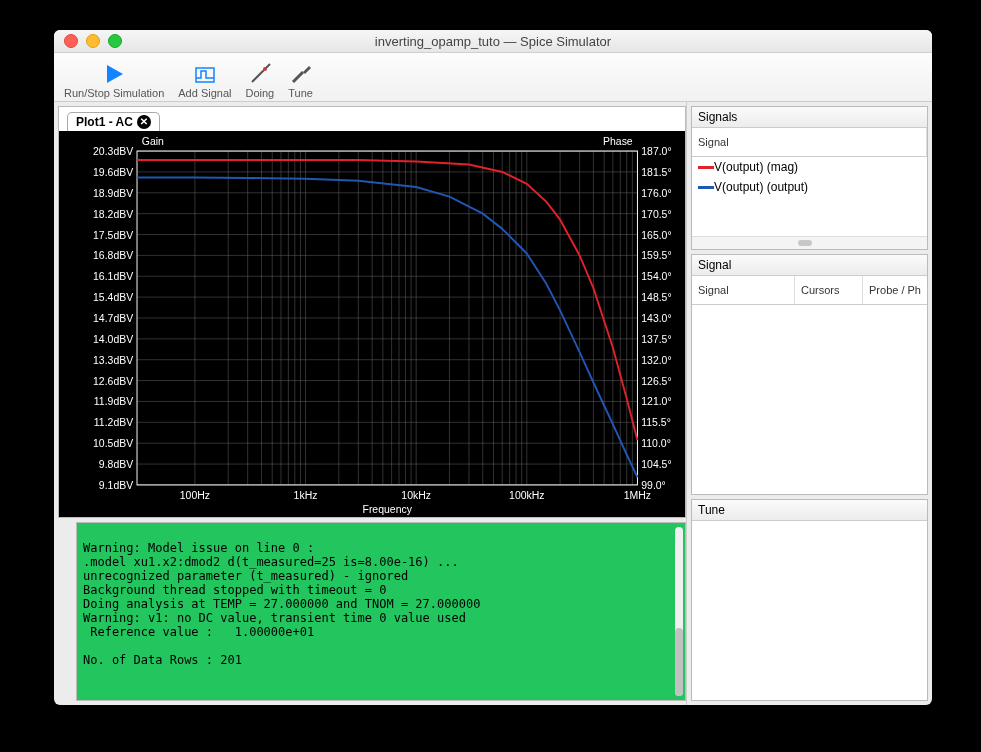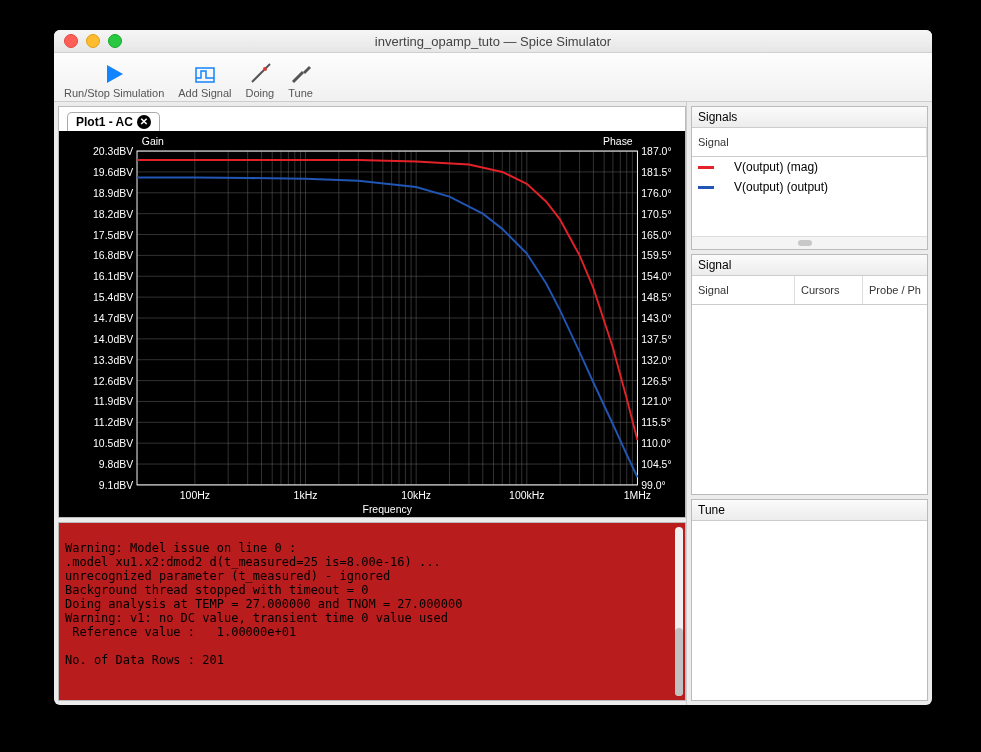--- a/index.html
+++ b/index.html
@@ -21,31 +21,31 @@
   .plot-area{background:#fff;border:1px solid #bbb;margin:4px 0 0 4px;height:410px;display:flex;flex-direction:column;}
   .tabs{height:22px;display:flex;align-items:flex-end;padding:2px 0 0 8px;background:#fff;}
   .tab{display:flex;align-items:center;gap:4px;background:#fff;border:1px solid #aaa;border-bottom:none;border-radius:5px 5px 0 0;padding:2px 8px;font-size:12px;font-weight:bold;}
   .tab .close{width:14px;height:14px;border-radius:50%;background:#000;color:#fff;display:flex;align-items:center;justify-content:center;font-size:10px;line-height:1;}
   .plot{flex:1;background:#000;position:relative;margin:0;}
   .plot svg{width:100%;height:100%;}
   .xtick,.ytick,.axlbl{font-size:11px;fill:#fff;font-family:Arial,sans-serif;}
   .axhead{font-size:11px;fill:#fff;font-family:Arial,sans-serif;}
   .grid line{stroke:#666;stroke-width:0.5;}
   path.series{fill:none;stroke-width:2;}
-  .console{flex:1;background:#b91c1c;border:1px solid #bbb;margin:4px 0 4px 4px;font-family:Menlo,Consolas,monospace;font-size:12px;padding:4px 6px;white-space:pre;overflow:auto;position:relative;}
+  .console{flex:1;background:#22c55e;border:1px solid #bbb;margin:4px 0 4px 22px;font-family:Menlo,Consolas,monospace;font-size:12px;padding:4px 6px;white-space:pre;overflow:auto;position:relative;}
   .console-scroll{position:absolute;right:2px;top:4px;bottom:4px;width:8px;background:#f0f0f0;border-radius:4px;}
   .console-thumb{position:absolute;left:0;right:0;bottom:0;height:40%;background:#c1c1c1;border-radius:4px;}
   .side{flex:1;display:flex;flex-direction:column;border-left:1px solid #ccc;}
   .panel{display:flex;flex-direction:column;background:#fff;border:1px solid #bbb;margin:4px 4px 0 4px;}
   .panel:last-child{margin-bottom:4px;}
   .panel-title{background:linear-gradient(#fbfbfb,#ececec);border-bottom:1px solid #ccc;padding:3px 6px;font-size:12px;}
   .panel-head{display:flex;border-bottom:1px solid #ccc;}
   .panel-head .col{font-size:11px;color:#333;padding:8px 6px;border-right:1px solid #ddd;}
   .panel-body{flex:1;overflow:hidden;}
-  .sigrow{display:flex;align-items:center;gap:20px;padding:3px 6px;font-size:12px;}
+  .sigrow{display:flex;align-items:center;gap:0;padding:3px 6px;font-size:12px;}
   .swatch{width:16px;height:3px;}
   .hscroll{height:12px;background:#f4f4f4;border-top:1px solid #ddd;position:relative;}
   .hthumb{position:absolute;top:3px;bottom:3px;left:45%;width:14px;background:#c8c8c8;border-radius:3px;}
 </style>
 </head>
 <body>
 <div class="viewport">
 <div class="window">
 
   <div class="titlebar">

